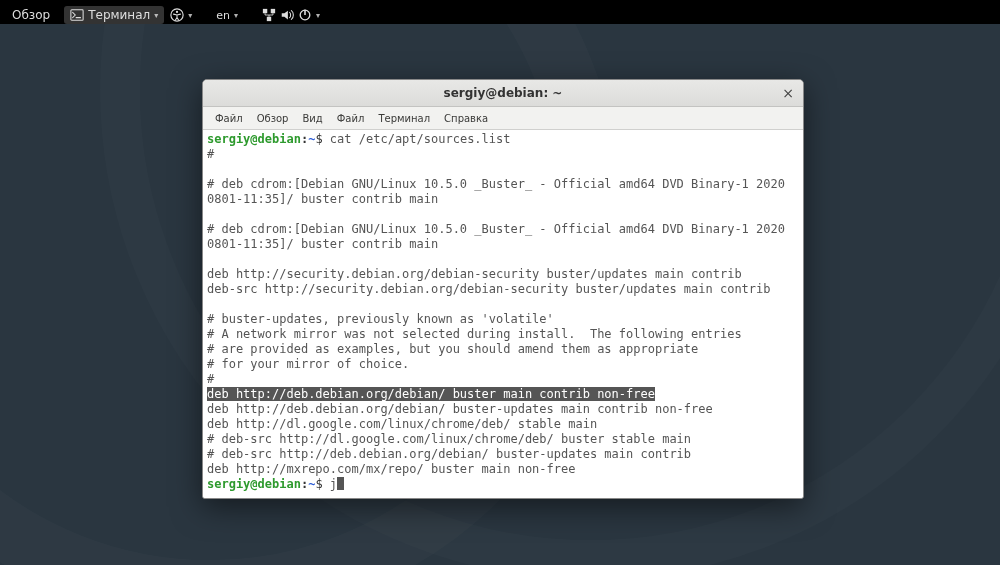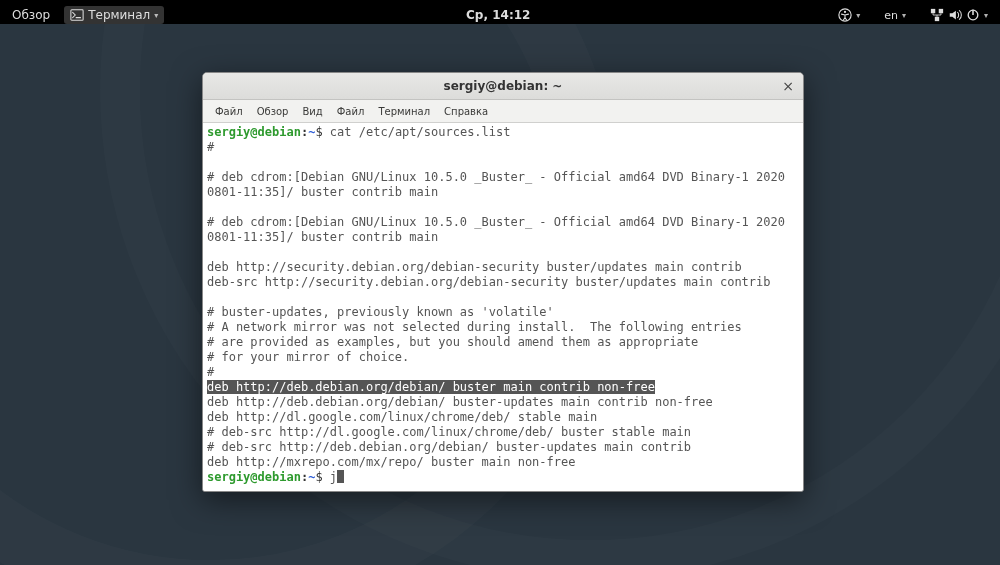--- a/index.html
+++ b/index.html
@@ -61,21 +61,21 @@
   .topbar .btn { padding: 2px 6px; border-radius: 3px; display:flex; align-items:center; gap:4px;}
   .topbar .btn.active { background: #333; }
   .tri-down { font-size: 8px; opacity: .8;}
   .topbar svg { width: 14px; height: 14px; fill: #ddd; display:block;}
   .lang-ind { font-size: 11px; }
 
   
   .window {
     position: absolute;
     left: 202px;
-    top: 72px;
+    top: 79px;
     width: 600px;
     background: #e5e5e5;
     border-radius: 5px 5px 3px 3px;
     box-shadow: 0 8px 30px rgba(0,0,0,.5);
     z-index: 5;
     overflow: hidden;
     border: 1px solid #888;
   }
   .titlebar {
     height: 26px;
@@ -152,23 +152,20 @@
   <div class="left">
     <span class="btn">Обзор</span>
     <span class="btn active">
       <svg viewBox="0 0 16 16">
           <rect x="1" y="2" width="14" height="12" rx="1" fill="none" stroke="#ddd" stroke-width="1.2"></rect>
           <path d="M3 5l3 3-3 3M7 11h5" stroke="#ddd" stroke-width="1.2" fill="none" stroke-linecap="round"></path>
         </svg>
       <span>Терминал</span>
       <span class="tri-down">▾</span>
     </span>
-  </div>
-  <div class="center">
-    <span class="btn">Ср, 14:12</span>
   </div>
   <div class="right">
     <span class="btn">
       <svg viewBox="0 0 16 16">
           <circle cx="8" cy="8" r="7" fill="none" stroke="#ddd" stroke-width="1.3"></circle>
           <circle cx="8" cy="4.5" r="1.3" fill="#ddd"></circle>
           <path d="M4 7l4 1 4-1M8 8v3l-2 3M8 11l2 3" stroke="#ddd" stroke-width="1.2" fill="none" stroke-linecap="round"></path>
         </svg>
       <span class="tri-down">▾</span>
     </span>

